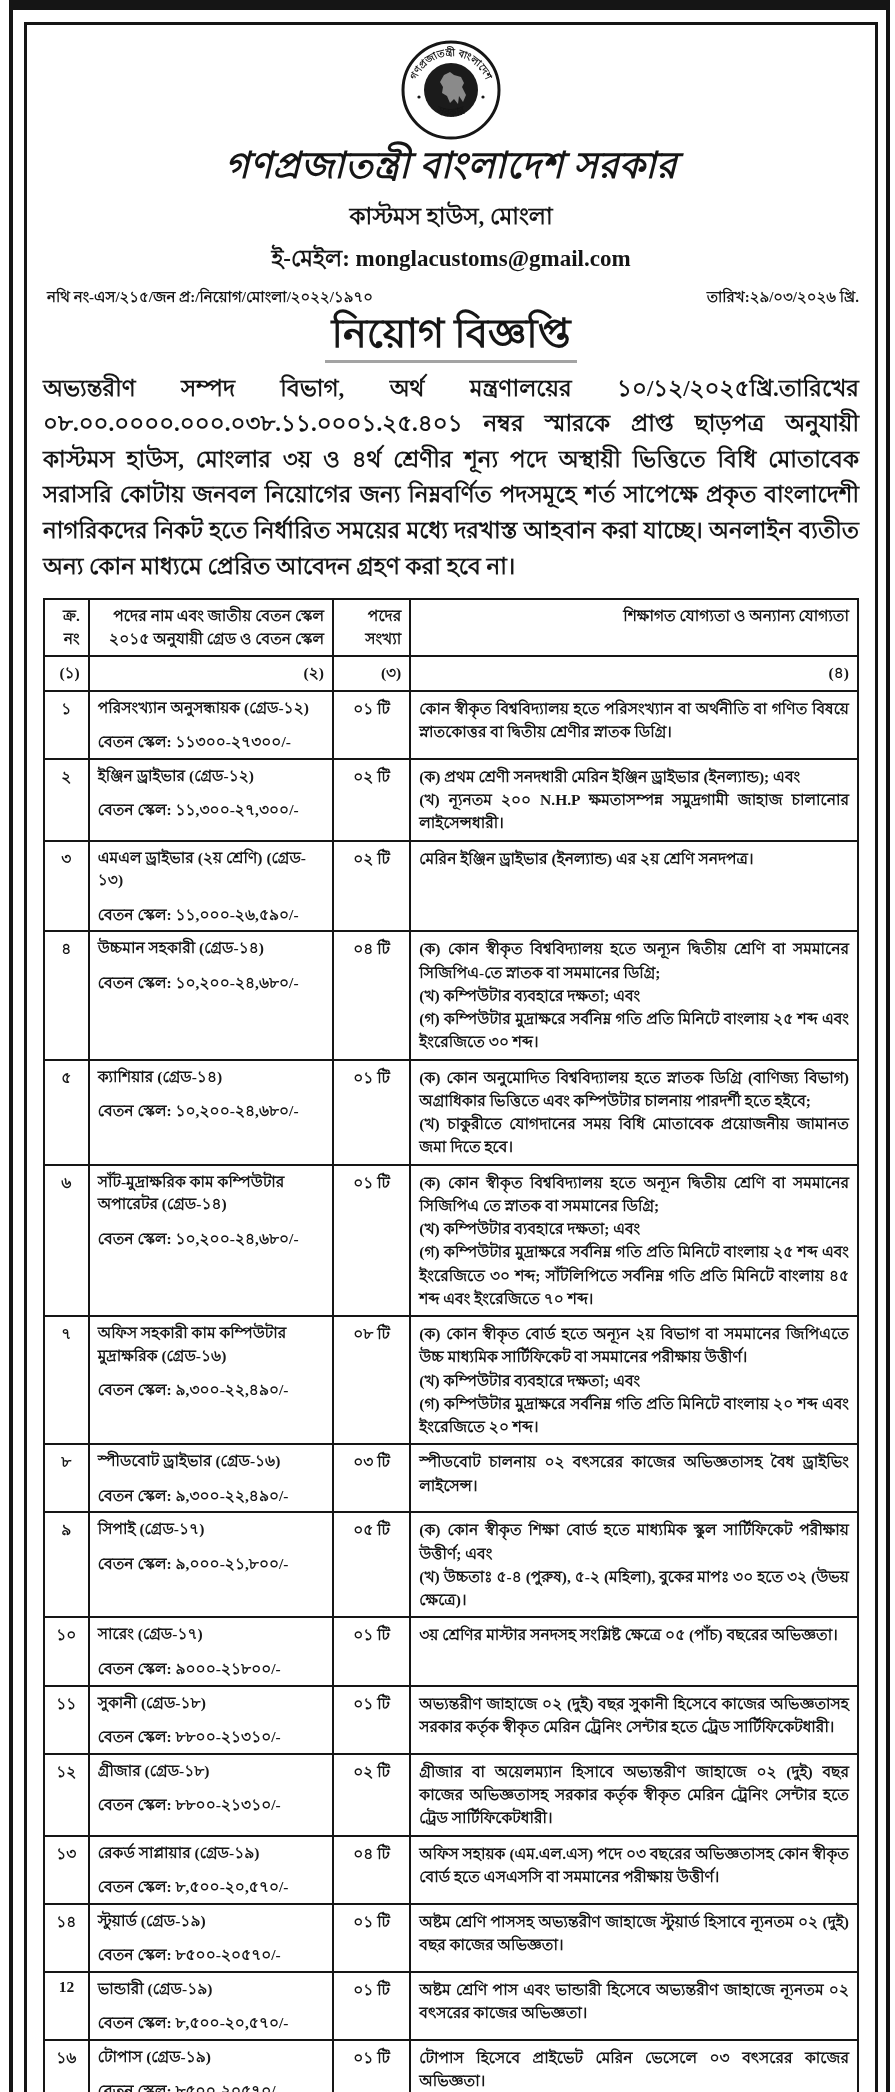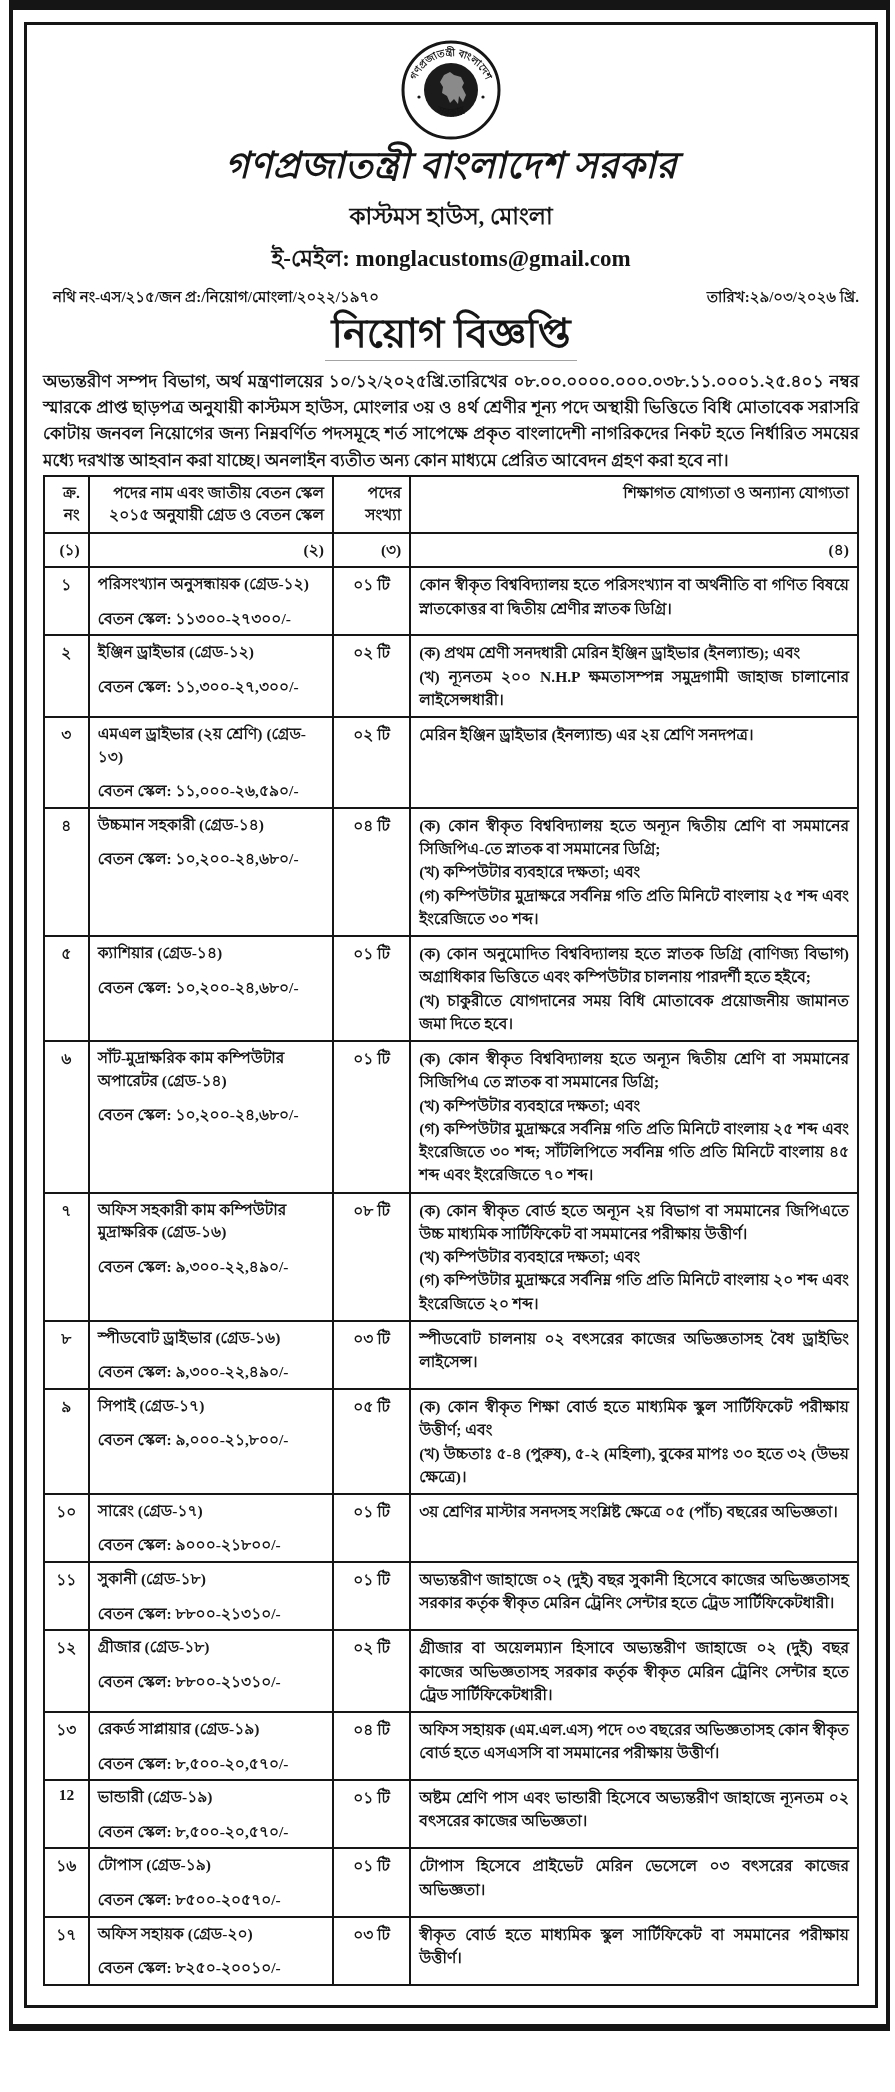--- a/index.html
+++ b/index.html
@@ -30,32 +30,32 @@
     font-size:37px;font-weight:800;margin:4px 0 10px 0;line-height:1.15;
     letter-spacing:0.5px;
     font-style:italic;
   }
   .office-line{font-size:23px;font-weight:700;margin:2px 0;text-align:center;}
   .site-line{font-size:23px;font-weight:400;margin:3px 0;font-family:"Liberation Sans","DejaVu Sans",sans-serif;}
   .email-line{font-size:23px;font-weight:600;margin:3px 0 6px 0;}
   
   .memo-row{
     display:flex;justify-content:space-between;align-items:baseline;
-    font-size:15px;font-weight:700;margin:4px 0 2px 10px;
+    font-size:15px;font-weight:700;margin:4px 0 2px 4px;
   }
   
   .notice-title-wrap{text-align:center;margin:2px 0 8px 0;}
   .notice-title{
     display:inline-block;font-size:40px;font-weight:800;
-    border-bottom:1px solid #a3a3a3;padding:0 6px 4px 6px;line-height:1.1;
+    border-bottom:3px solid #a3a3a3;padding:0 6px 4px 6px;line-height:1.1;
   }
   
   .intro{
-    font-size:17px;font-weight:600;text-align:justify;
-    line-height:1.55;margin:6px 0 1px 0;
+    font-size:23px;font-weight:600;text-align:justify;
+    line-height:1.55;margin:6px 0 14px 0;
   }
   
   table.posts{
     width:100%;border-collapse:collapse;table-layout:fixed;
     font-size:15.5px;font-weight:600;
   }
   table.posts th,table.posts td{
     border:2px solid #161616;
     padding:5px 8px;vertical-align:top;
     word-wrap:break-word;
@@ -278,20 +278,31 @@
             <td>
               <div class="post-name">রেকর্ড সাপ্লায়ার (গ্রেড-১৯)</div>
               <div class="post-scale">বেতন স্কেল: ৮,৫০০-২০,৫৭০/-</div>
             </td>
             <td class="c-center">০৪ টি</td>
             <td>
               <div class="qual-line">অফিস সহায়ক (এম.এল.এস) পদে ০৩ বছরের অভিজ্ঞতাসহ কোন স্বীকৃত বোর্ড হতে এসএসসি বা সমমানের পরীক্ষায় উত্তীর্ণ।</div>
             </td>
           </tr>
           <tr>
+            <td class="c-center">১৪</td>
+            <td>
+              <div class="post-name">স্টুয়ার্ড (গ্রেড-১৯)</div>
+              <div class="post-scale">বেতন স্কেল: ৮৫০০-২০৫৭০/-</div>
+            </td>
+            <td class="c-center">০১ টি</td>
+            <td>
+              <div class="qual-line">অষ্টম শ্রেণি পাসসহ অভ্যন্তরীণ জাহাজে স্টুয়ার্ড হিসাবে ন্যূনতম ০২ (দুই) বছর কাজের অভিজ্ঞতা।</div>
+            </td>
+          </tr>
+          <tr>
             <td class="c-center">12</td>
             <td>
               <div class="post-name">ভান্ডারী (গ্রেড-১৯)</div>
               <div class="post-scale">বেতন স্কেল: ৮,৫০০-২০,৫৭০/-</div>
             </td>
             <td class="c-center">০১ টি</td>
             <td>
               <div class="qual-line">অষ্টম শ্রেণি পাস এবং ভান্ডারী হিসেবে অভ্যন্তরীণ জাহাজে ন্যূনতম ০২ বৎসরের কাজের অভিজ্ঞতা।</div>
             </td>
           </tr>

